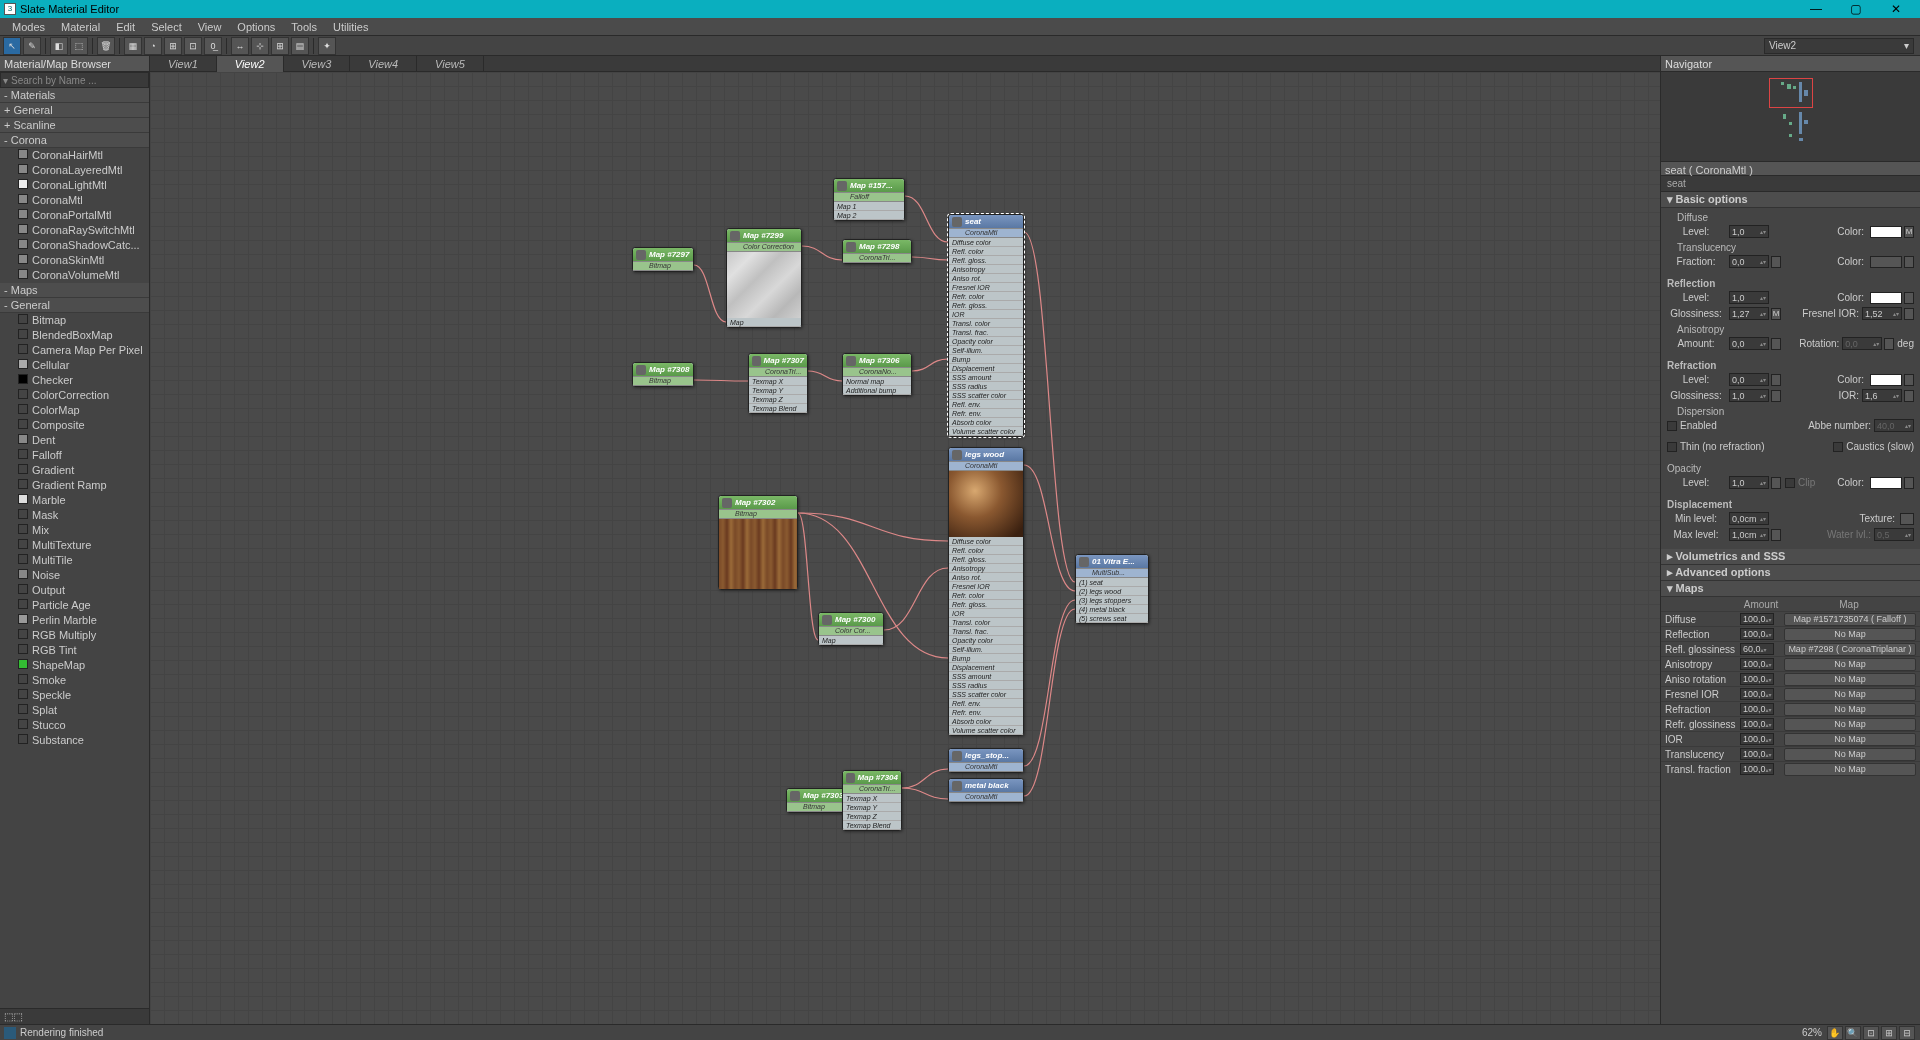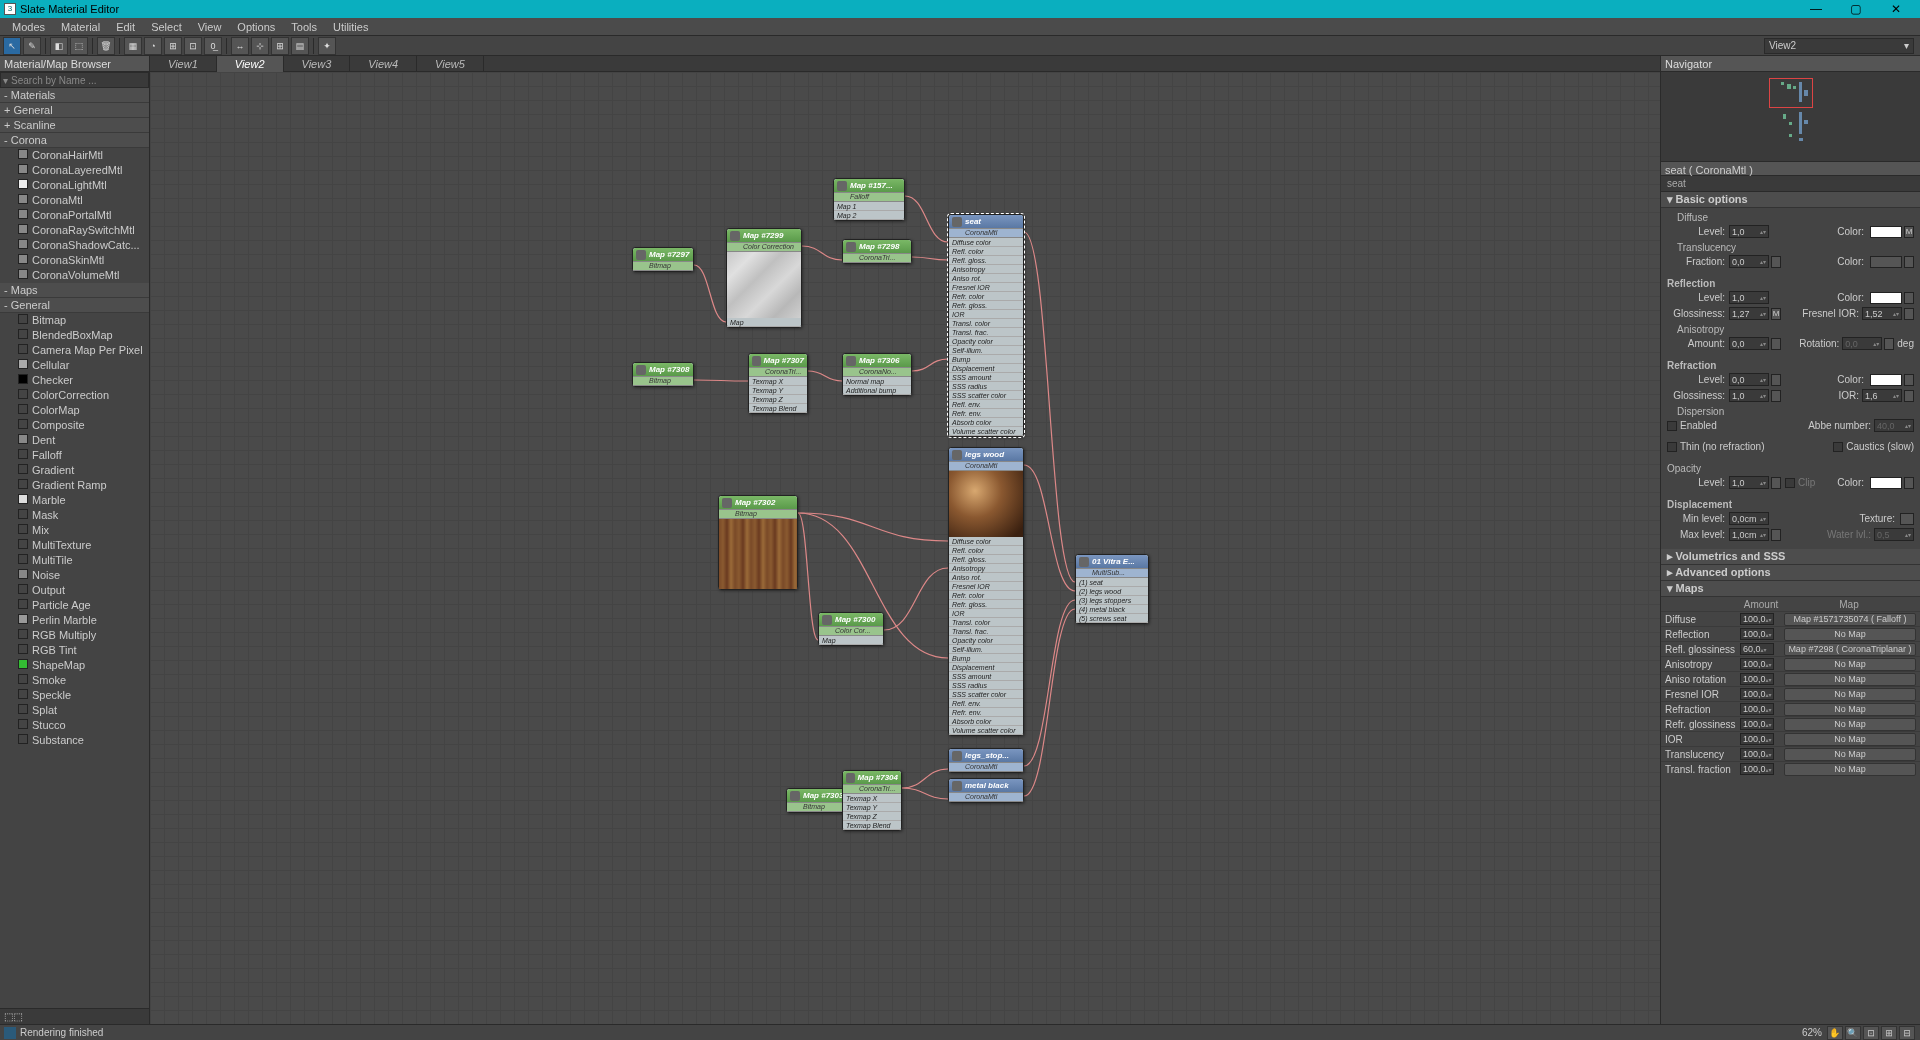--- a/index.html
+++ b/index.html
@@ -71,21 +71,21 @@
 .navbox { position: absolute; border: 1px solid #d44; }
 .navmini { position: absolute; background: #6a8; }
 .navmini.b { background: #68a; }
 .pcontent { flex: 1; overflow-y: auto; font-size: 11px; }
 .phead { height: 14px; background: #555; padding: 2px 4px; font-size: 11px; border-bottom: 1px solid #2a2a2a; }
 .pname { background: #3a3a3a; padding: 2px 6px; font-size: 10px; border-bottom: 1px solid #2a2a2a; color: #aaa; }
 .section { }
 .sechead { background: #4d4d4d; padding: 1px 6px; font-size: 11px; border-bottom: 1px solid #333; font-weight: bold; }
 .secbody { padding: 2px 6px 6px 6px; }
 .row { display: flex; align-items: center; height: 15px; font-size: 10px; margin: 1px 0; }
-.row .lbll { width: 62px; padding-right: 4px; text-align: right; }
+.row .lbll { width: 62px; padding-right: 4px; text-align: center; }
 .row .lbl2 { text-align: right; padding-right: 3px;}
 .row .spin { width: 40px; height: 13px; background: #3a3a3a; border: 1px solid #222; display: flex; align-items: center; padding: 0 2px; font-size: 9px; justify-content: space-between; }
 .row .spin .arr { font-size: 6px; color: #888; }
 .row .colsw { width: 32px; height: 12px; background: #fff; border: 1px solid #222; margin-left: 3px; }
 .row .colsw.grey { background: #555; }
 .row .chk { width: 10px; height: 10px; background: #3a3a3a; border: 1px solid #222; margin-right: 3px; }
 .row .mbtn { width: 10px; height: 12px; background: #555; border: 1px solid #222; margin-left: 2px; font-size: 8px; text-align: center; line-height: 10px; }
 .subh { font-size: 10px; color: #bbb; padding: 2px 0 0 10px; }
 .maptable { font-size: 10px; }
 .maptable .mhead { display: flex; height: 14px; align-items: center; padding: 0 4px; color: #aaa; }

